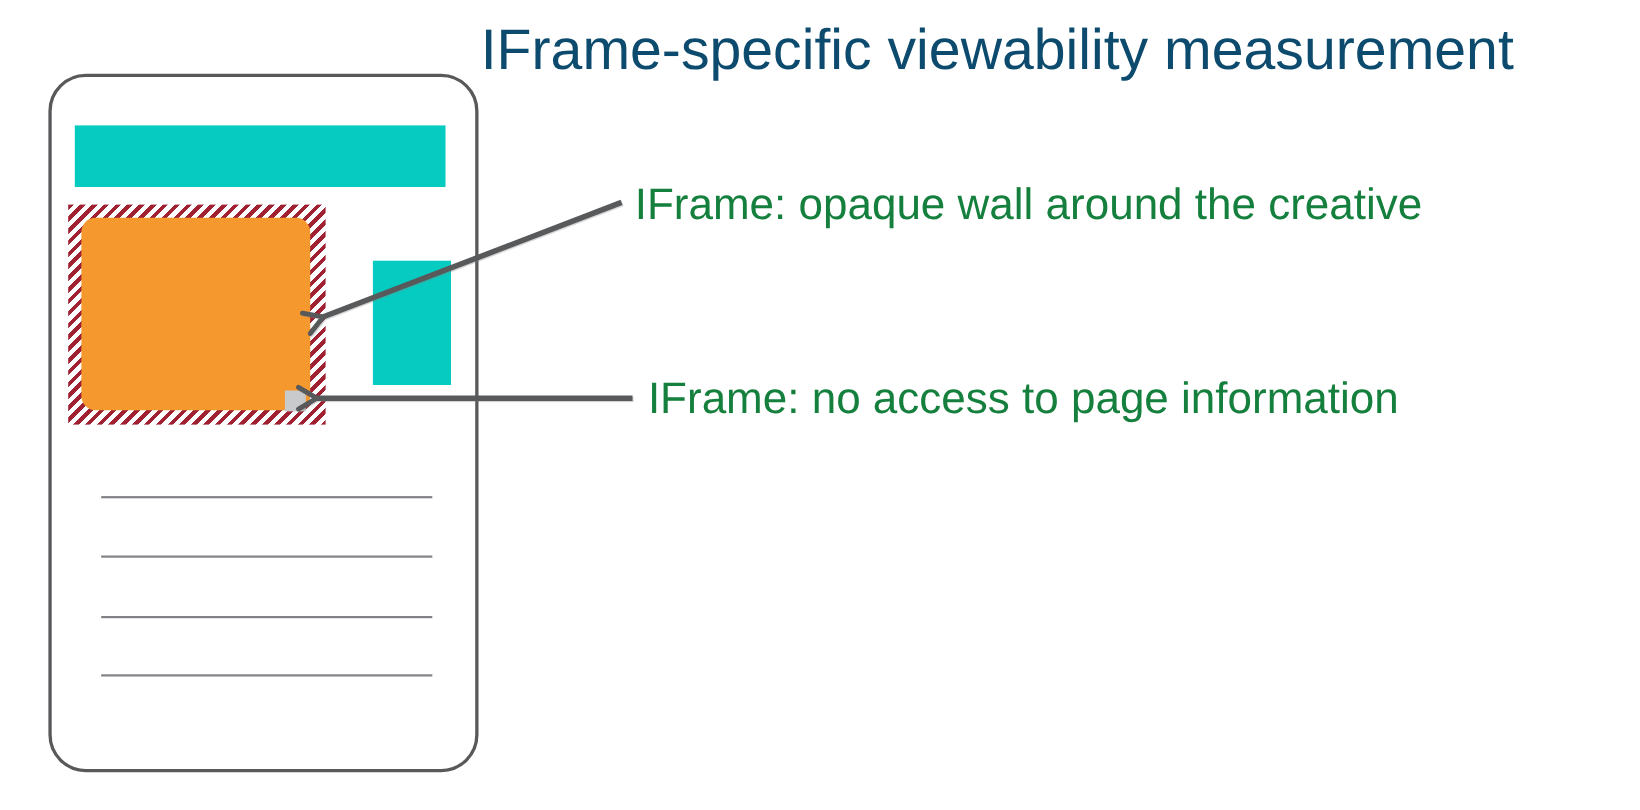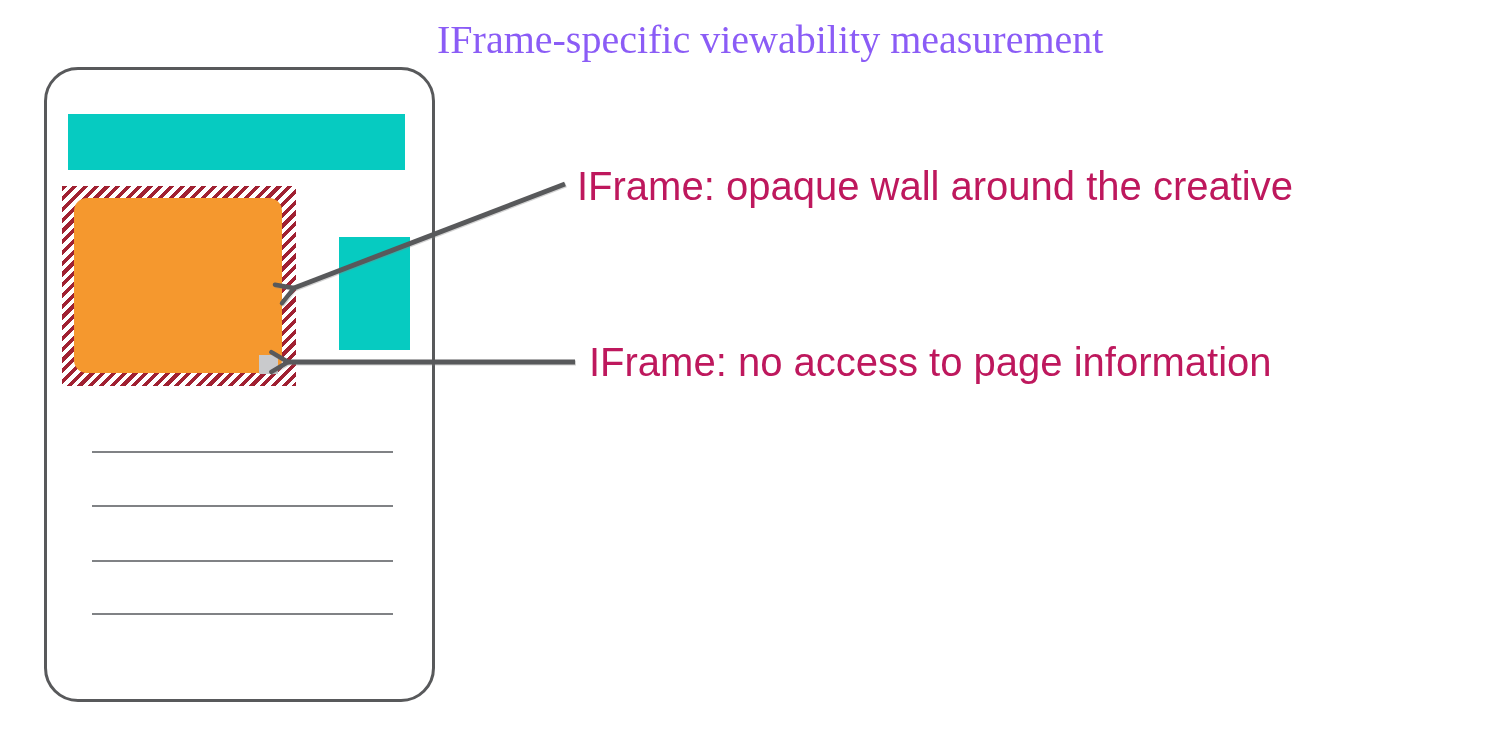--- a/index.html
+++ b/index.html
@@ -2,21 +2,21 @@
 <html><head>
 <meta charset="utf-8">
 <style>
   html,body{margin:0;padding:0;background:#ffffff;}
   .canvas{
     position:relative;width:1491px;height:736px;background:#ffffff;
     font-family:"Liberation Sans",sans-serif;overflow:hidden;
   }
   .title{
     position:absolute;left:437px;top:16px;margin:0;
-    font-size:40px;font-weight:400;color:#8b5cf6;white-space:nowrap;font-family:Liberation Serif, serif;
+    font-size:52px;font-weight:400;color:#0c4a6e;white-space:nowrap;
   }
   .card{
     position:absolute;left:44px;top:67px;width:391px;height:635px;
     border:3px solid #58595B;border-radius:34px;background:#ffffff;
     box-sizing:border-box;
   }
   .banner{
     position:absolute;left:68px;top:114px;width:337px;height:56px;
     background:#06CBC1;
   }
@@ -39,21 +39,21 @@
   .ph-line{
     position:absolute;left:92px;width:301px;height:2px;background:#808285;
   }
   .ph1{top:451px}.ph2{top:505px}.ph3{top:560px}.ph4{top:613px}
   .arrows{
     position:absolute;left:0;top:0;width:1491px;height:736px;
     pointer-events:none;
   }
   .arrow-shaft{filter:drop-shadow(1.5px 1.5px 0.5px rgba(130,130,130,0.35));}
   .label{
-    position:absolute;font-size:40px;font-weight:400;color:#be185d;
+    position:absolute;font-size:40px;font-weight:400;color:#15803d;
     white-space:nowrap;line-height:46px;
   }
   .label-iframe{left:577px;top:163px;}
   .label-script{left:589px;top:339px;}
 </style>
 </head>
 <body>
 
 <div class="canvas">
 

